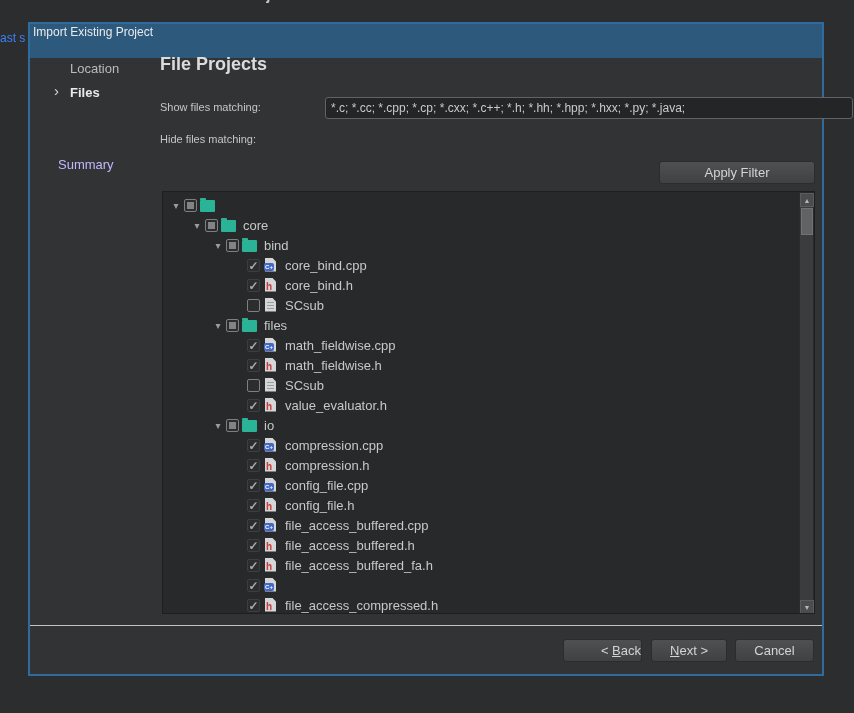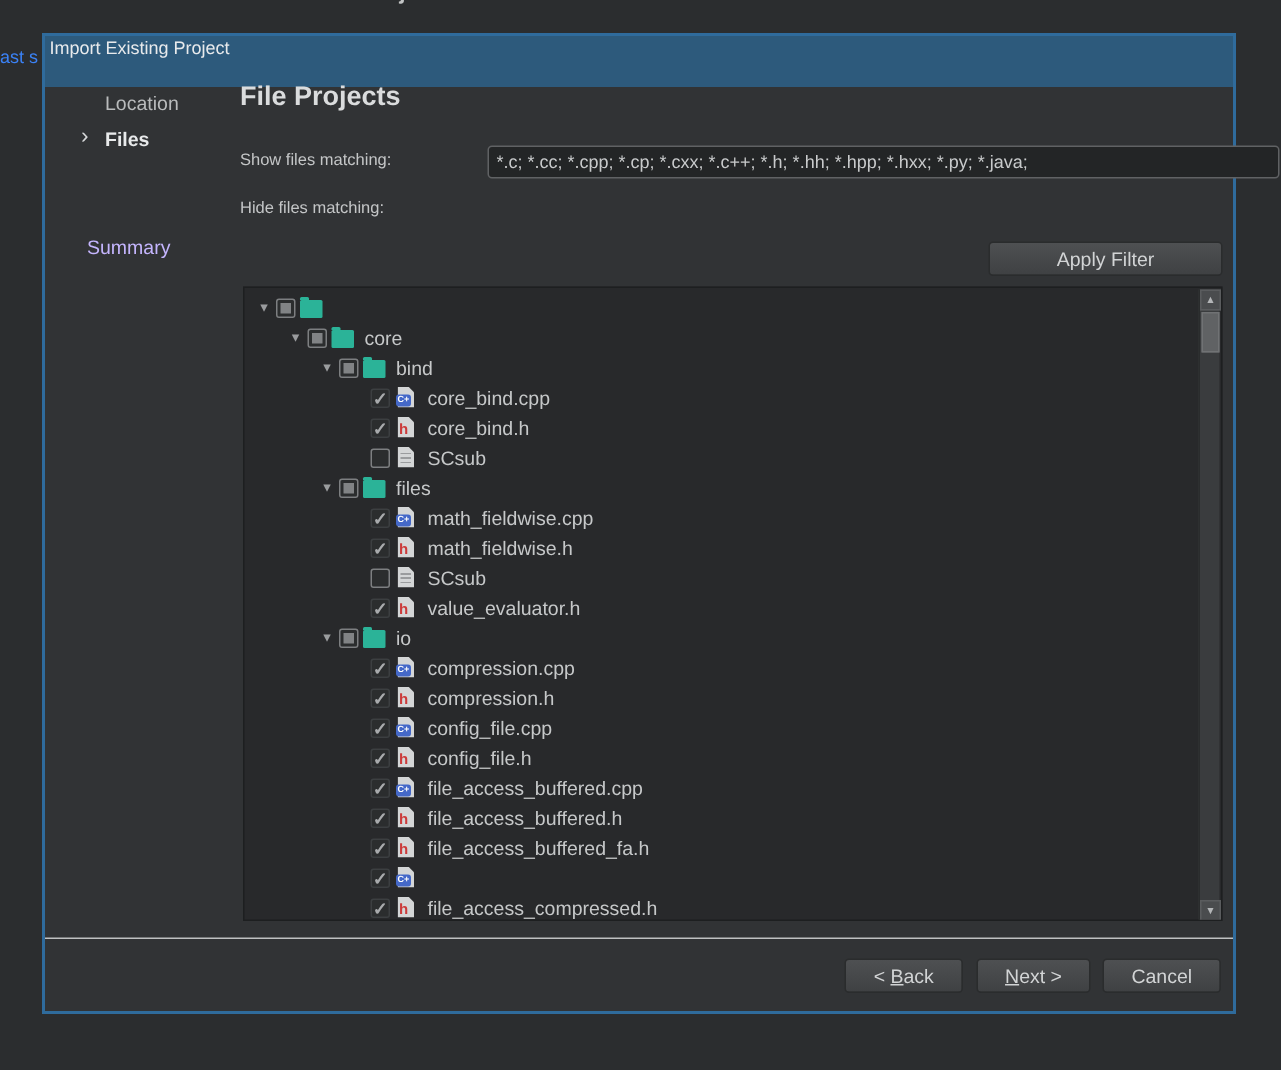--- a/index.html
+++ b/index.html
@@ -116,21 +116,21 @@
   .sbtn.up { top:0; }
   .sbtn.down { bottom:0; }
   .sthumb {
     position:absolute; left:1px; top:15px; width:12px; height:27px;
     background:#606264; border:1px solid #707274;
   }
   
   .separator {
     position:absolute; left:0; right:0; top:601px; height:1px; background:#bfc1c2;
   }
-  .back-btn { left:533px; top:615px; width:79px; }
+  .back-btn { left:533px; top:615px; width:79px;text-align:right; }
   .next-btn { left:621px; top:615px; width:76px; }
   .cancel-btn { left:705px; top:615px; width:79px; }
   .mn { text-decoration:underline; }
 </style>
 </head>
 <body>
 
 <div class="bg-top-text">Recent Projects</div>
 <div class="bg-left-text">ast s</div>
 

